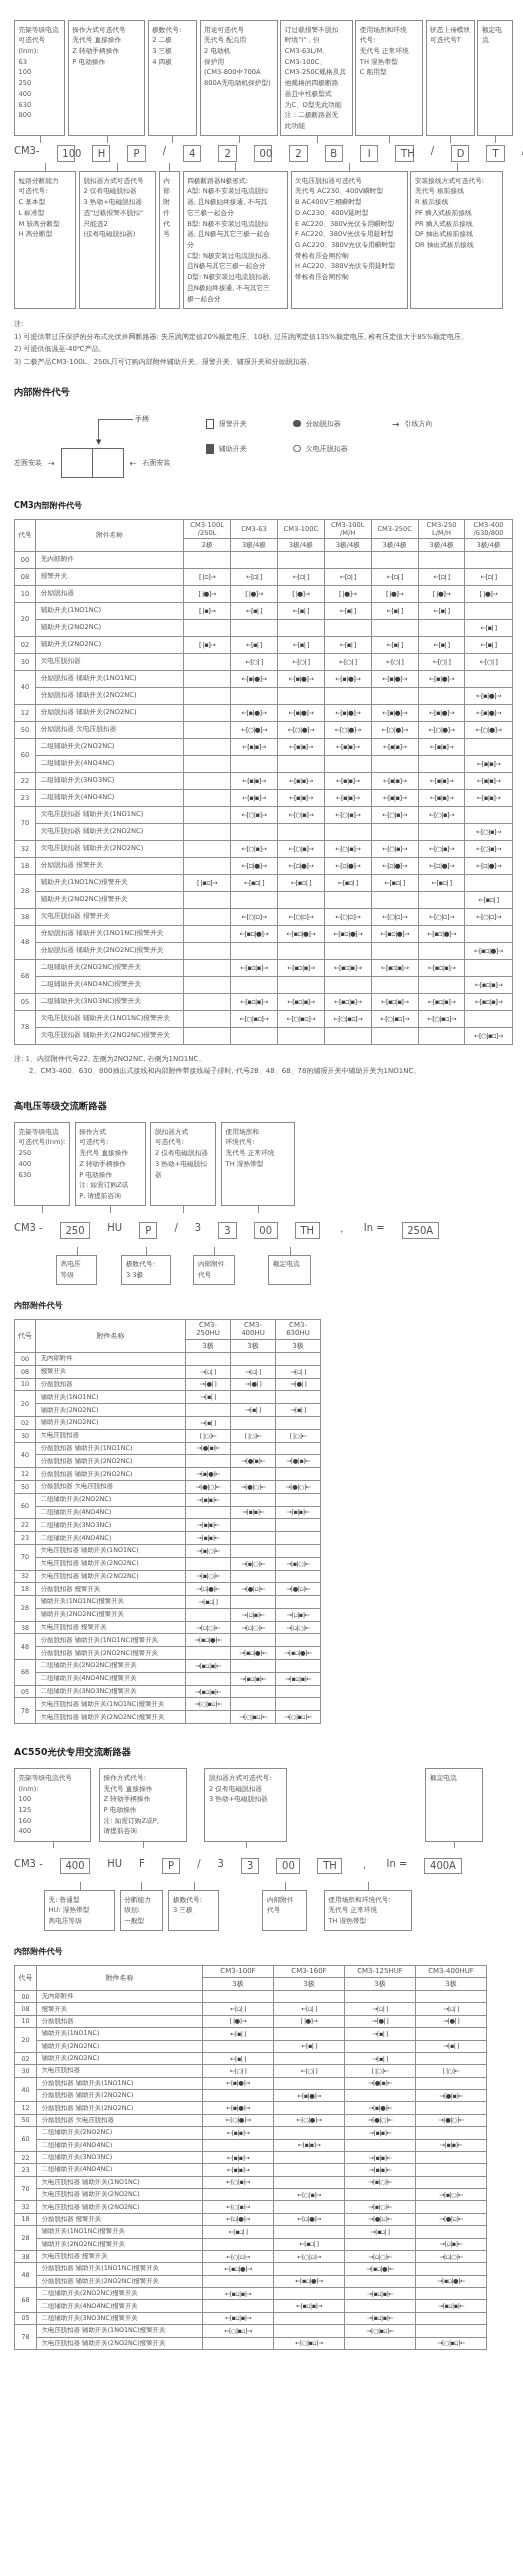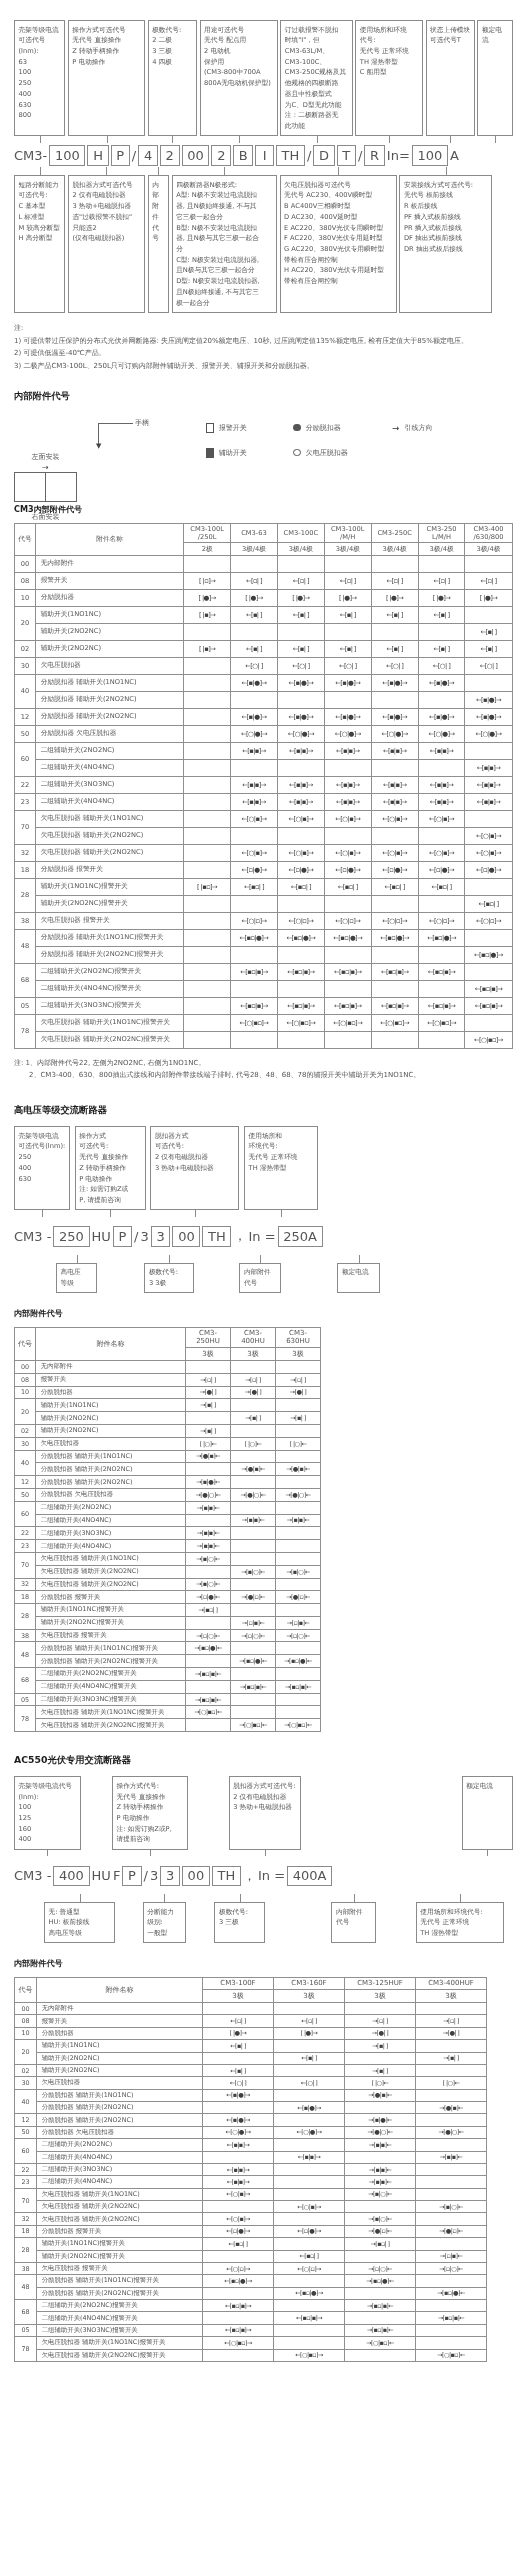--- a/index.html
+++ b/index.html
@@ -1,39 +1,39 @@
 <!DOCTYPE html>
 <html style="font-size:9.3px"><head>
 <meta charset="utf-8">
 <style>
   html,body{margin:0;padding:0;background:#fff;}
   body{width:523px;color:#555;font-family:"DejaVu Sans","Liberation Sans",sans-serif;font-size:7px;}
   .wrap{padding:20px 10.5px 16.3px 14px;}
   
-  .boxrow{display:flex;align-items:stretch;gap:23px;}
+  .boxrow{display:flex;align-items:stretch;}
   .box{border:0.6px solid #8a8a8a;padding:3.5px 3.5px;white-space:pre-line;line-height:1.6;
        font-size:6.7px;color:#555;box-sizing:border-box;position:relative;background:#fff;}
   .boxrow.down .box::after{content:"";position:absolute;left:50%;bottom:-7.6px;width:0.6px;height:7.6px;background:#8a8a8a;}
   .boxrow.up .box::before{content:"";position:absolute;left:50%;top:-8.7px;width:0.6px;height:8.7px;background:#8a8a8a;}
   
-  .tokrow{display:flex;align-items:center;gap:2px;font-size:13px;color:#555;}
+  .tokrow{display:flex;align-items:flex-start;gap:17px;font-size:10px;color:#555;}
   .tok{white-space:nowrap;}
   .tok.bx{border:0.6px solid #8a8a8a;padding:1.7px 4.7px;min-width:7px;text-align:center;}
   
   .h1{font-size:9.3px;font-weight:bold;color:#1d1d1d;margin:0;}
   .h2{font-size:8.1px;font-weight:bold;color:#1d1d1d;margin:0;}
   .note{font-size:7px;line-height:1.8;color:#555;}
   .note .ind{padding-left:15px;}
   
   .legendblock{display:flex;align-items:flex-start;margin-top:15px;}
   .hd{width:192px;position:relative;height:70px;}
   .hd .hlabel{position:absolute;left:121px;top:0;}
   .hd .helbow{position:absolute;left:84px;top:4.7px;width:34px;height:23px;border-left:0.6px solid #666;border-top:0.6px solid #666;}
   .hd .harrow{position:absolute;left:82px;top:24.4px;color:#444;font-size:7px;}
-  .hd .hrow{position:absolute;left:0;top:34px;display:flex;align-items:center;gap:0;flex-direction:column;}
+  .hd .hrow{position:absolute;left:0;top:34px;display:flex;align-items:center;gap:6px;}
   .hbox{display:flex;}
   .hcell{width:30px;height:28px;border:0.6px solid #666;}
   .hcell+.hcell{border-left:none;}
   .arr{color:#444;font-size:8.1px;}
   .legend{display:grid;grid-template-columns:87px 99px 87px;grid-row-gap:15px;margin-top:4.7px;}
   .litem{display:flex;align-items:center;gap:5.2px;}
   .sym{display:inline-block;box-sizing:border-box;}
   .sq-open{width:7.6px;height:10px;border:0.6px solid #555;background:#fff;}
   .sq-fill{width:7.6px;height:10px;background:#555;}
   .ci-fill{width:7.6px;height:7.6px;border-radius:50%;background:#555;}
@@ -125,21 +125,21 @@
       <span class="tok bx">D</span>
       <span class="tok bx">T</span>
       <span class="tok">/</span>
       <span class="tok bx">R</span>
       <span class="tok">In=</span>
       <span class="tok bx">100</span>
       <span class="tok">A</span>
     </div>
 
   <div class="boxrow up mt16" style="gap:2.9px;">
-    <div class="box" style="width:51px">短路分断能力
+    <div class="box" style="width:62px">短路分断能力
 可选代号:
 C    基本型
 L    标准型
 M    较高分断型
 H    高分断型</div>
     <div class="box" style="width:77px">脱扣器方式可选代号
 2  仅有电磁脱扣器
 3  热动+电磁脱扣器
 选"过载报警不脱扣"
 只能选2
@@ -585,21 +585,21 @@
 250
 400
 630</div>
     <div class="box" style="width:71px">操作方式
 可选代号:
 无代号 直接操作
 Z 转动手柄操作
 P 电动操作
 注: 如需订购Z或
 P, 请提前咨询</div>
-    <div class="box" style="width:89px">脱扣器方式
+    <div class="box" style="width:66px">脱扣器方式
 可选代号:
 2 仅有电磁脱扣器
 3 热动+电磁脱扣器</div>
     <div class="box" style="width:74px">使用场所和
 环境代号:
 无代号 正常环境
 TH    湿热带型</div>
   </div>
 
   <div class="tokrow mt22">
@@ -877,21 +877,21 @@
       <span class="tok bx">3</span>
       <span class="tok bx">00</span>
       <span class="tok bx">TH</span>
       <span class="tok">，</span>
       <span class="tok">In =</span>
       <span class="tok bx">400A</span>
     </div>
 
   <div class="boxrow up mt22">
     <div class="box" style="width:71px;margin-left:30px">无: 普通型
-HU: 板前接线
+HU: 湿热带型
 高电压等级</div>
     <div class="box" style="width:43px;margin-left:4.7px">分断能力
 级别:
 一般型</div>
     <div class="box" style="width:51px;margin-left:5.8px">极数代号:
 3  三极</div>
     <div class="box" style="width:45px;margin-left:43px">内部附件
 代号</div>
     <div class="box" style="width:88px;margin-left:16.3px">使用场所和环境代号:
 无代号 正常环境

